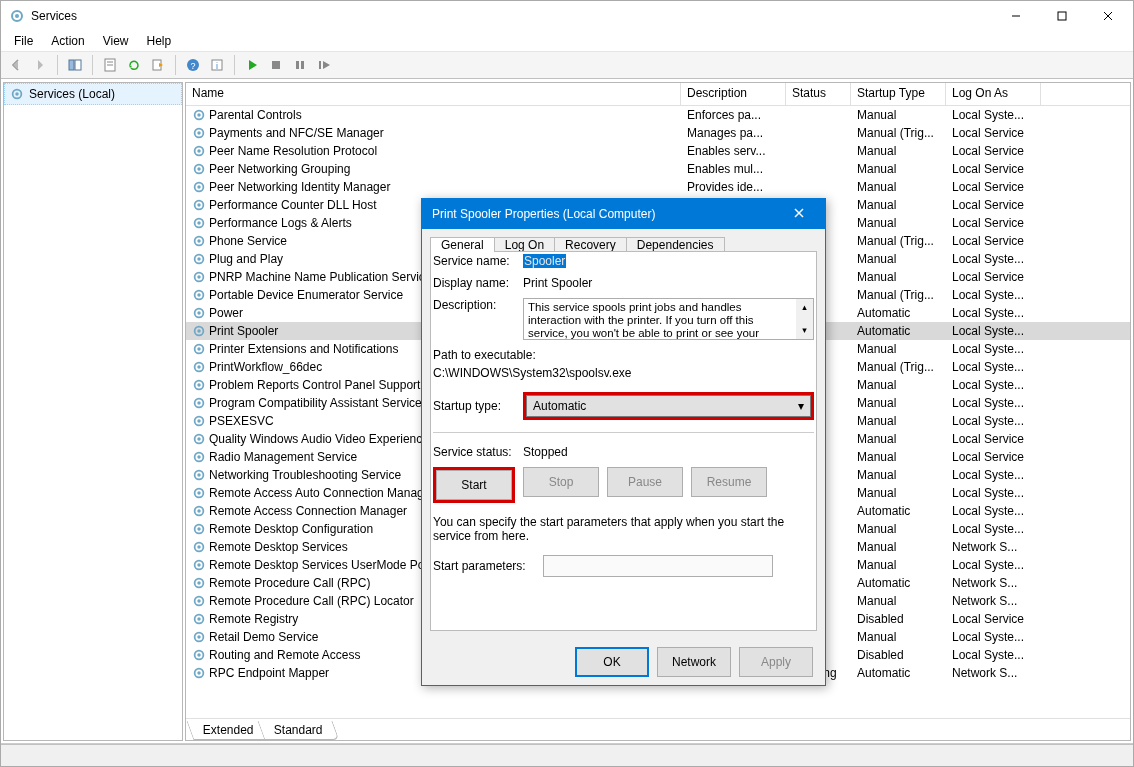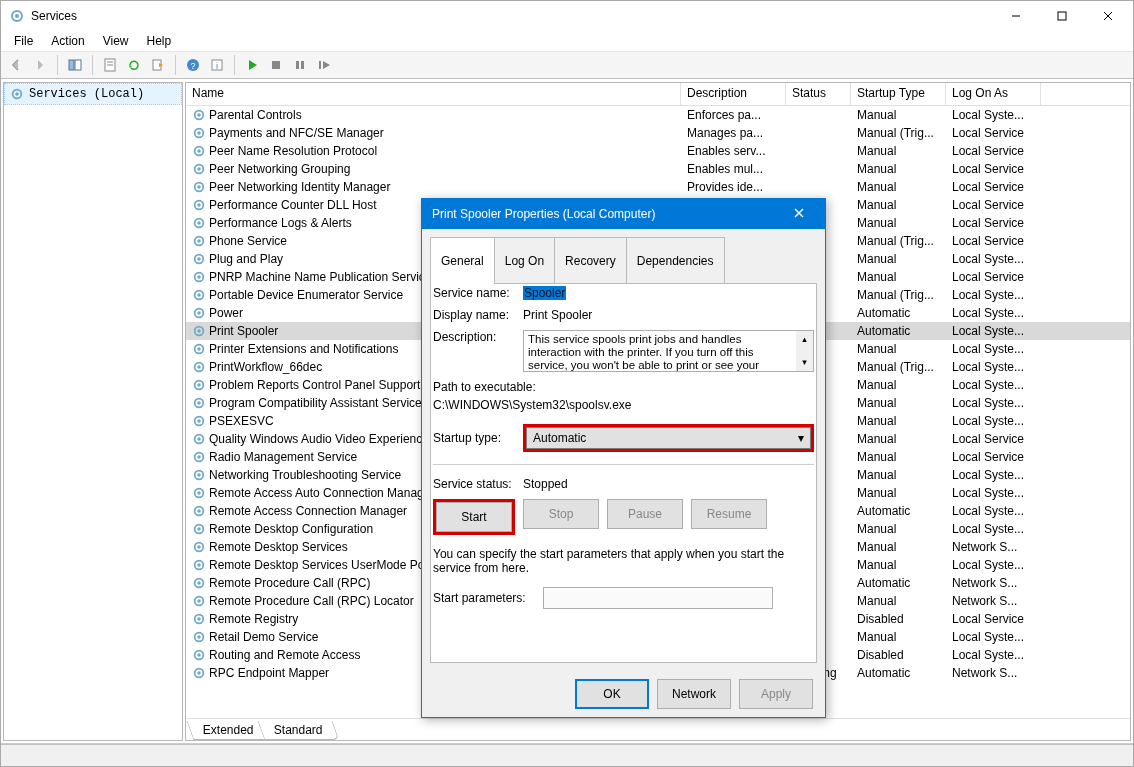--- a/index.html
+++ b/index.html
@@ -15,21 +15,21 @@
   
   .menubar { height: 20px; display: flex; align-items: center; padding: 0 4px; background: #fff; gap: 0; }
   .menubar .menu { padding: 2px 9px; text-align: right; }
   
   .toolbar { height: 28px; border-top: 1px solid #e5e5e5; border-bottom: 1px solid #c0c0c0; display: flex; align-items: center; padding: 0 4px; gap: 2px; background: #f5f5f5; }
   .toolbar .sep { width: 1px; height: 20px; background: #ccc; margin: 0 4px; }
   .tool { width: 22px; height: 22px; display: inline-flex; align-items: center; justify-content: center; border: 1px solid transparent; border-radius: 2px; }
   .tool svg { width: 16px; height: 16px; }
   
   .body { flex: 1; display: flex; border-top: 1px solid #fff; overflow: hidden; border-bottom: 1px solid #ccc;}
-  .left-pane { width: 180px; border: 1px solid #b7b7b7; margin: 2px; background: #fff; font-family: Liberation Mono, monospace; }
+  .left-pane { width: 180px; border: 1px solid #b7b7b7; margin: 2px; background: #fff; }
   .left-item { display: flex; align-items: center; gap: 5px; padding: 3px 5px; border: 1px dotted transparent; }
   .left-item.sel { background: #e5f3ff; border: 1px dotted #99d1ff; }
   .right-pane { flex: 1; margin: 2px 2px 2px 0; border: 1px solid #b7b7b7; background: #fff; display: flex; flex-direction: column; overflow: hidden; position: relative; }
   
   .list-hdr { display: flex; height: 23px; border-bottom: 1px solid #e0e0e0; background: #fff; }
   .col { border-right: 1px solid #e0e0e0; padding: 3px 6px; font-size: 12px; overflow: hidden; text-overflow: ellipsis; white-space: nowrap; }
   .col-name { width: 495px; }
   .col-desc { width: 105px; }
   .col-status { width: 65px; }
   .col-startup { width: 95px; }
@@ -50,27 +50,27 @@
   .btab { padding: 2px 12px; font-size: 12px; border: 1px solid #b7b7b7; border-top: none; background: #fff; position: relative; }
   .btab.active { background: #fff; }
   
   .statusbar { height: 22px; border-top: 1px solid #c0c0c0; background: #f0f0f0; }
   
   .dialog-overlay { position: absolute; left: 420px; top: 197px; width: 405px; background: #f0f0f0; border: 1px solid #0078d7; box-shadow: 2px 2px 10px rgba(0,0,0,0.3); z-index: 10; }
   .dlg-titlebar { height: 30px; background: #0078d7; color: #fff; display: flex; align-items: center; padding: 0 6px 0 10px; font-size: 12px; }
   .dlg-titlebar .t { flex: 1; }
   .dlg-close { width: 40px; text-align: center; cursor: pointer; }
   .dlg-tabs { display: flex; margin: 8px 8px 0 8px; }
-  .dlg-tab { padding: 16px 10px; border: 1px solid #bbb; border-bottom: none; background: #f0f0f0; font-size: 12px; margin-right: -1px; text-align: center; }
+  .dlg-tab { padding: 0 10px; border: 1px solid #bbb; border-bottom: none; background: #f0f0f0; font-size: 12px; margin-right: -1px; text-align: center; }
   .dlg-tab.active { background: #fff; position: relative; z-index: 1; }
   .dlg-page { margin: 0 8px 8px 8px; border: 1px solid #bbb; background: #fff; padding: 2px; position: relative; min-height: 380px; border-top: 1px solid #bbb; margin-top: -1px;}
   .fld { display: flex; margin-bottom: 8px; align-items: flex-start; font-size: 12px; }
   .fld label { width: 90px; flex-shrink: 0; }
   .fld .val { flex: 1; }
-  .sel-text { background: #0078d7; color: #0f172a; padding: 0 1px; }
+  .sel-text { background: #0078d7; color: #e5e5e5; padding: 0 1px; }
   .desc-box { flex: 1; border: 1px solid #adadad; padding: 2px 4px; height: 42px; overflow: hidden; font-size: 11.5px; line-height: 13px; position: relative; }
   .desc-scroll { position: absolute; right: 0; top: 0; bottom: 0; width: 17px; background: #f0f0f0; display: flex; flex-direction: column; justify-content: space-between; }
   .desc-scroll .arr { height: 17px; display: flex; align-items: center; justify-content: center; font-size: 9px; }
   .combo { border: 1px solid #7a7a7a; background: #e1e1e1; height: 22px; display: flex; align-items: center; padding: 0 6px; justify-content: space-between; font-size: 12px; }
   .red-box { border: 3px solid #d40000; padding: 0; }
   .hr { border: none; border-top: 1px solid #ccc; margin: 12px 0; }
   .btn { min-width: 76px; height: 30px; border: 1px solid #adadad; background: #e1e1e1; font-size: 12px; }
   .btn:disabled { color: #888; }
   .btn.default { border: 2px solid #0078d7; background: #e1e1e1; }
   .btn-row { display: flex; gap: 8px; }

